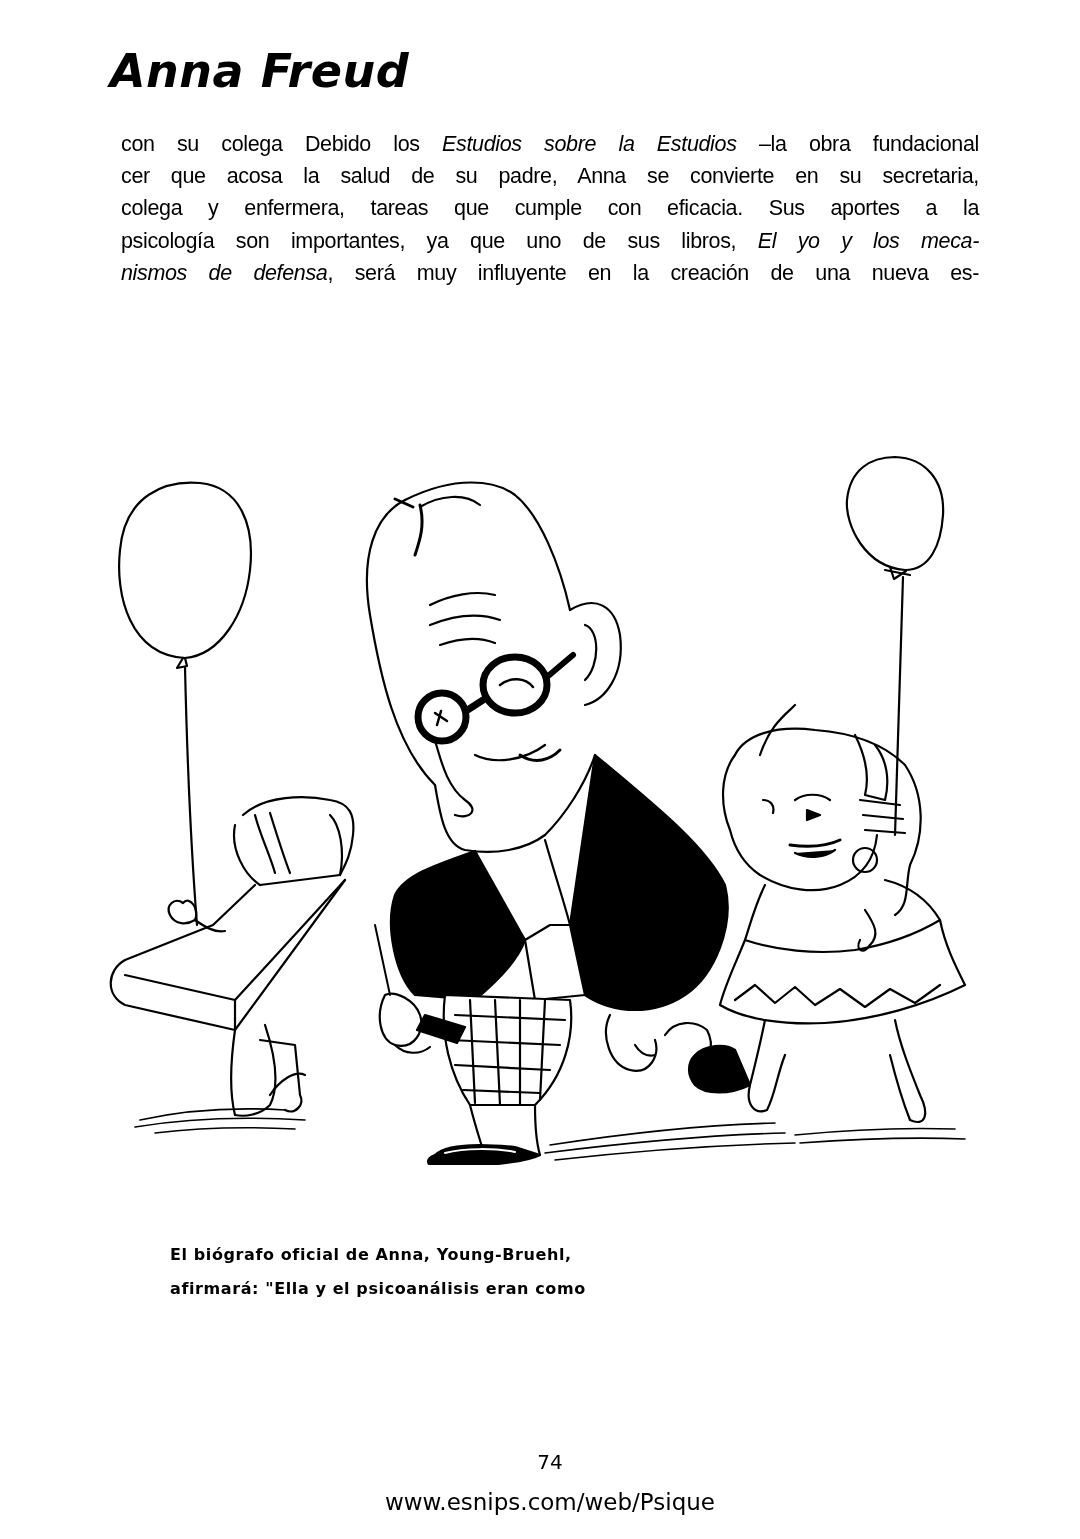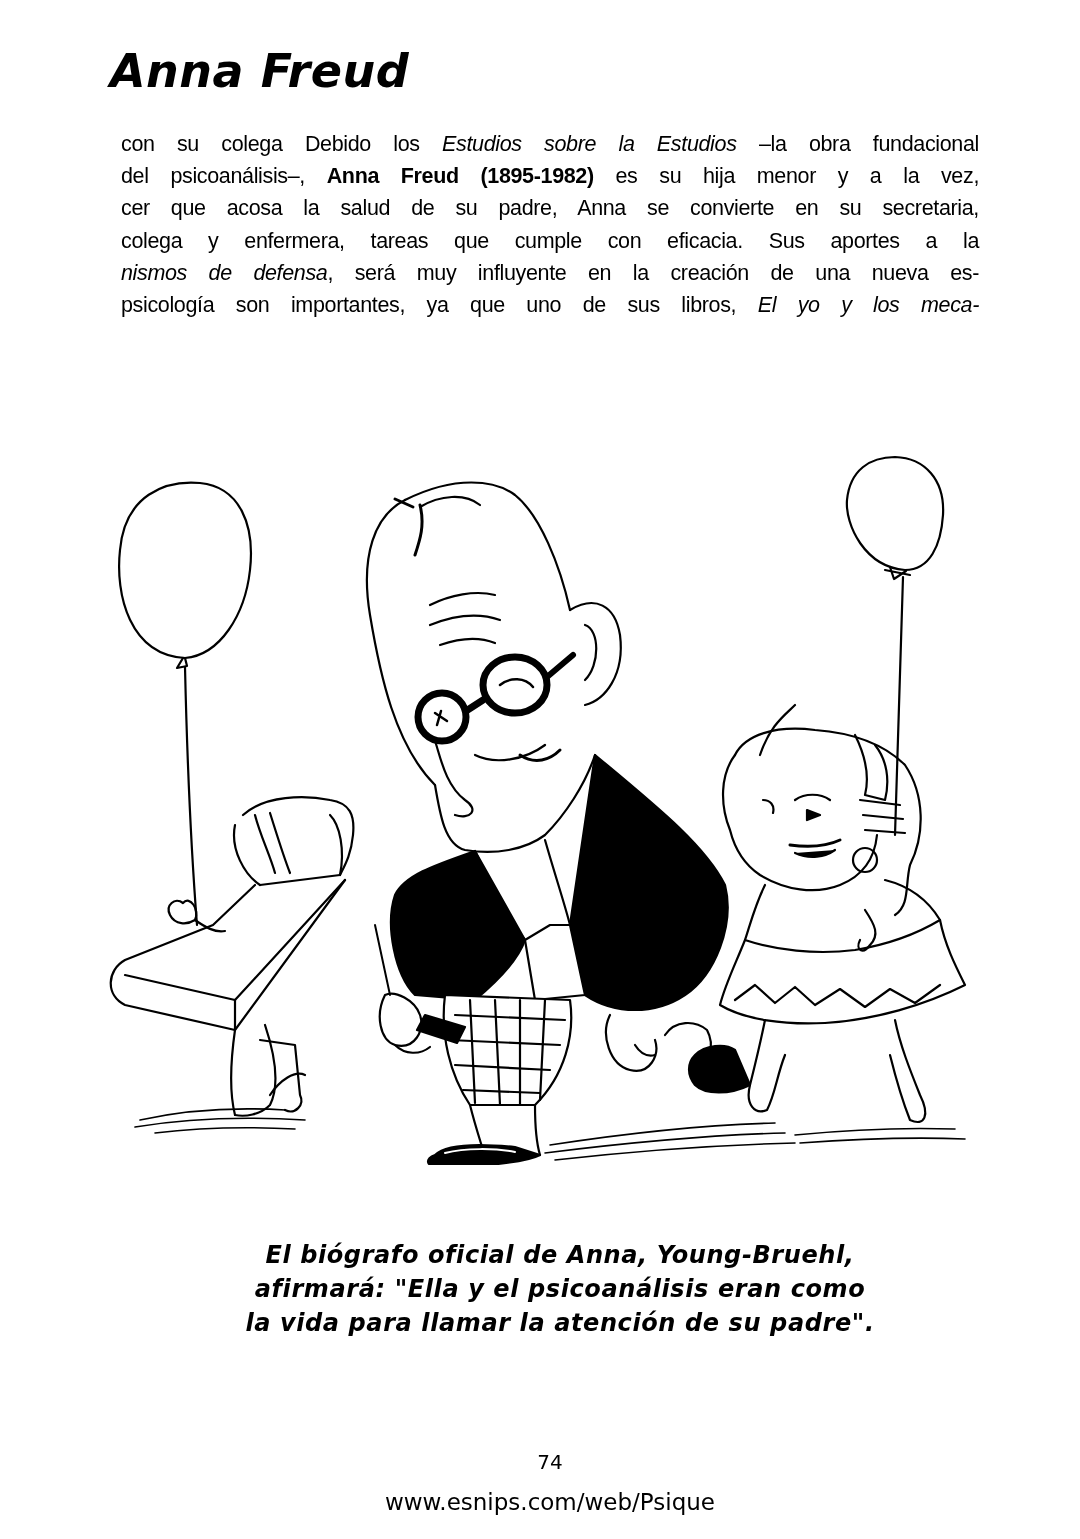--- a/index.html
+++ b/index.html
@@ -56,25 +56,23 @@
       top: 455px;
       width: 895px;
       height: 710px;
     }
     .caption {
       position: absolute;
       left: 170px;
       top: 1238px;
       width: 780px;
       margin: 0;
-      text-align: center;
-      font-family: "DejaVu Sans", sans-serif;
-      font-style: italic;
+      font-family: "DejaVu Sans", sans-serif;
       font-weight: bold;
-      font-size: 24px;
+      font-size: 16px;
       line-height: 34px;
       letter-spacing: 0.6px;
     }
     .caption .line { display: block; }
     .page-number {
       position: absolute;
       left: 0;
       width: 1100px;
       top: 1450px;
       text-align: center;
@@ -94,33 +92,30 @@
 </head>
 <body>
 
 <h1 class="page-title">Anna Freud</h1>
 
 <p class="body-text">
   <span class="line">
     <span>con su colega Debido los </span><em>Estudios sobre la Estudios</em><span> –la obra fundacional</span>
   </span>
   <span class="line">
-    <span>del psicoanálisis–, </span><strong>Anna Freud (1895-1982)</strong><span> es su hija menor y a la vez,</span>
-  </span>
-  <span class="line">
     <span>cer que acosa la salud de su padre, Anna se convierte en su secretaria,</span>
   </span>
   <span class="line">
     <span>colega y enfermera, tareas que cumple con eficacia. Sus aportes a la</span>
   </span>
   <span class="line">
+    <span>psicología son importantes, ya que uno de sus libros, </span><em>El yo y los meca-</em>
+  </span>
+  <span class="line">
     <em>nismos de defensa</em><span>, será muy influyente en la creación de una nueva es-</span>
-  </span>
-  <span class="line">
-    <span>psicología son importantes, ya que uno de sus libros, </span><em>El yo y los meca-</em>
   </span>
 </p>
 
 <svg class="illustration" viewBox="0 0 895 710" xmlns="http://www.w3.org/2000/svg" fill="none" stroke="#000" stroke-width="2.2" stroke-linecap="round" stroke-linejoin="round">
 
   <g>
     <path d="M90 203 C35 200 20 140 25 95 C30 40 70 25 105 28 C145 32 160 70 155 115 C150 160 125 200 90 203 Z"></path>
     <path d="M88 203 l-6 10 l10 -2 l-2 -8"></path>
     <path d="M90 212 C92 300 95 380 102 470"></path>
   </g>
@@ -239,17 +234,16 @@
     <path d="M450 698 C530 688 610 680 690 678"></path>
     <path d="M460 705 C540 696 620 690 700 688"></path>
     <path d="M700 680 C740 676 800 672 860 674"></path>
     <path d="M705 688 C760 684 820 682 870 684"></path>
   </g>
 </svg>
 
 <p class="caption">
   <span class="line">El biógrafo oficial de Anna, Young-Bruehl,</span>
   <span class="line">afirmará: "Ella y el psicoanálisis eran como</span>
-  <span class="line">la vida para llamar la atención de su padre".</span>
 </p>
 
 <div class="page-number">74</div>
 <div class="footer-url">www.esnips.com/web/Psique</div>
 
 </body></html>

